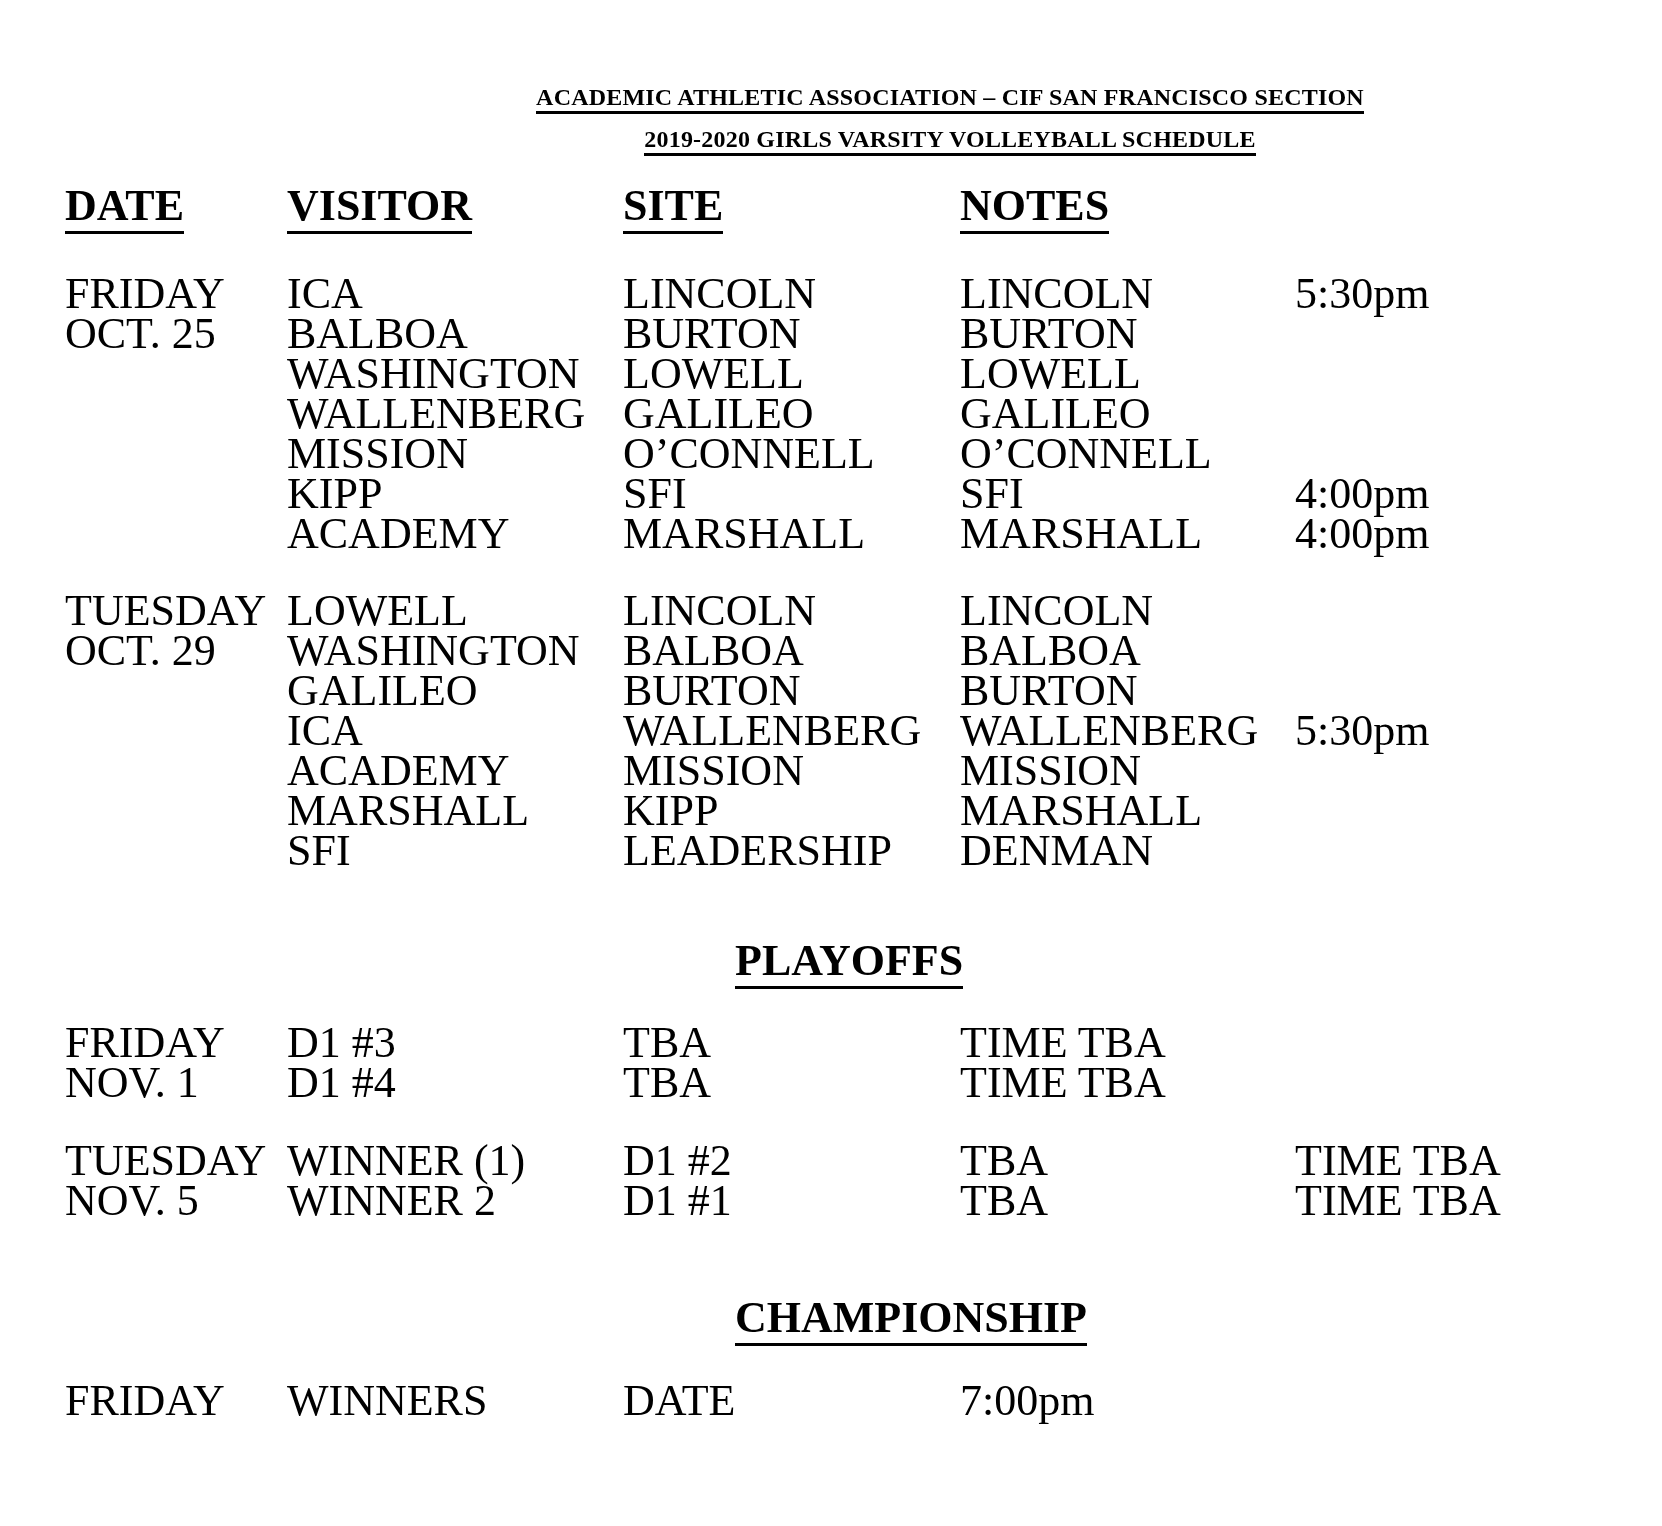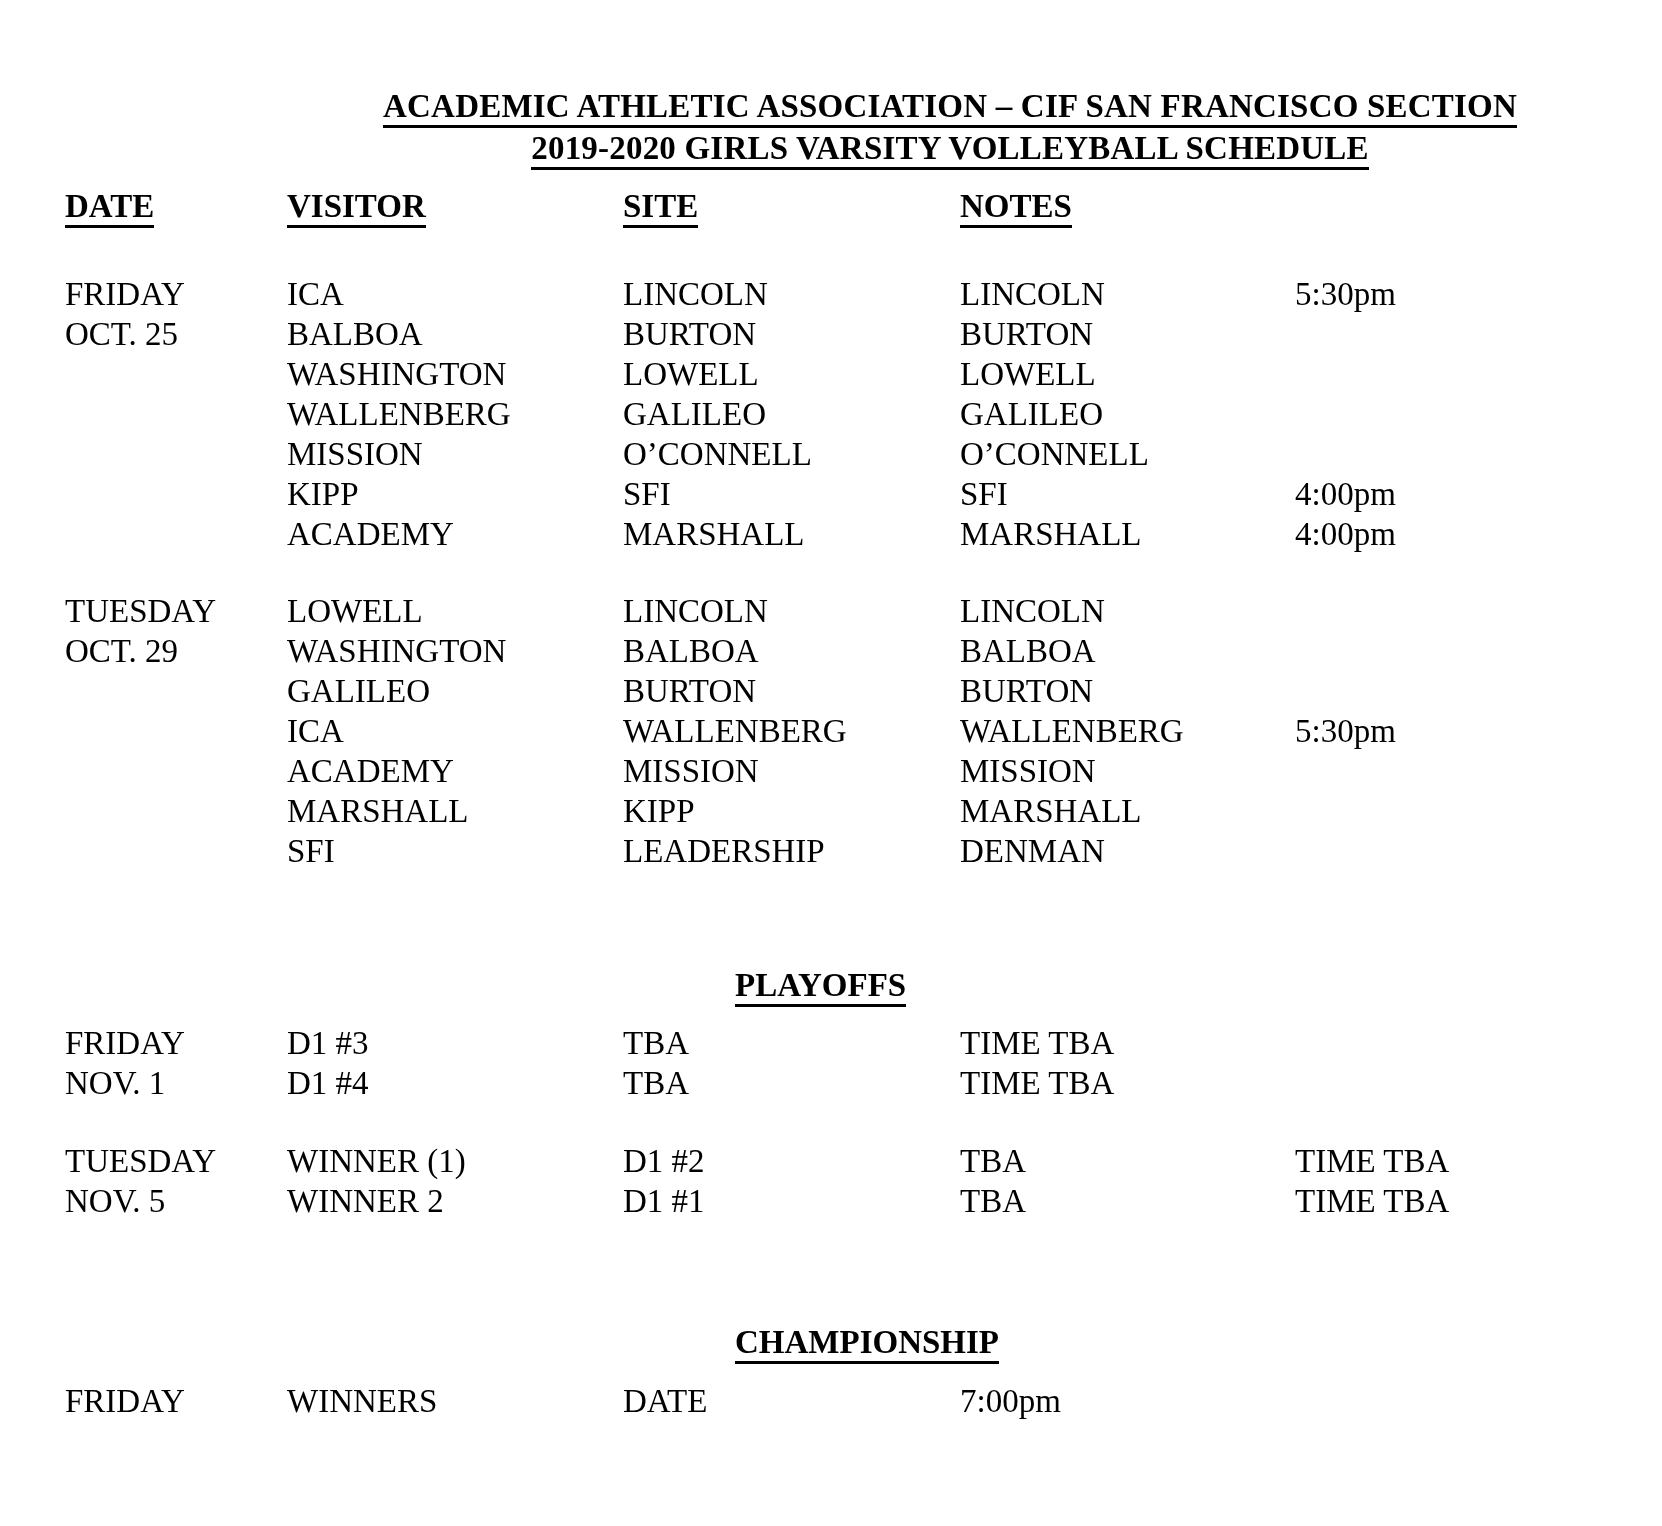--- a/index.html
+++ b/index.html
@@ -19,42 +19,41 @@
     border-bottom: 3px solid #000;
     padding-bottom: 1px;
   }
   .title-block {
     position: absolute;
     top: 76px;
     left: 240px;
     width: 1420px;
     text-align: center;
     font-weight: bold;
-    font-size: 33px;
+    font-size: 24px;
     line-height: 42px;
     letter-spacing: 0.2px;
-    margin-top: 9px;
   }
   .section {
     position: absolute;
     left: 0;
     right: 0;
     padding-left: 65px;
-    font-size: 33px;
+    font-size: 44px;
     line-height: 40px;
     white-space: nowrap;
   }
   .grid-row {
     display: grid;
     grid-template-columns: 222px 336px 337px 335px 1fr;
     height: 40px;
   }
   .cell { overflow: visible; }
   .col-headers { top: 186px; font-weight: bold; }
-  .section.heading { padding-left: 735px; font-weight: bold; margin-top: 24px; }
+  .section.heading { padding-left: 735px; font-weight: bold; }
   .sec-oct25 { top: 274px; }
   .sec-oct29 { top: 591px; }
   .sec-playoffs-heading { top: 941px; }
   .sec-nov1 { top: 1023px; }
   .sec-nov5 { top: 1141px; }
   .sec-championship-heading { top: 1298px; }
   .sec-nov8 { top: 1381px; }
 </style>
 </head>
 <body>

